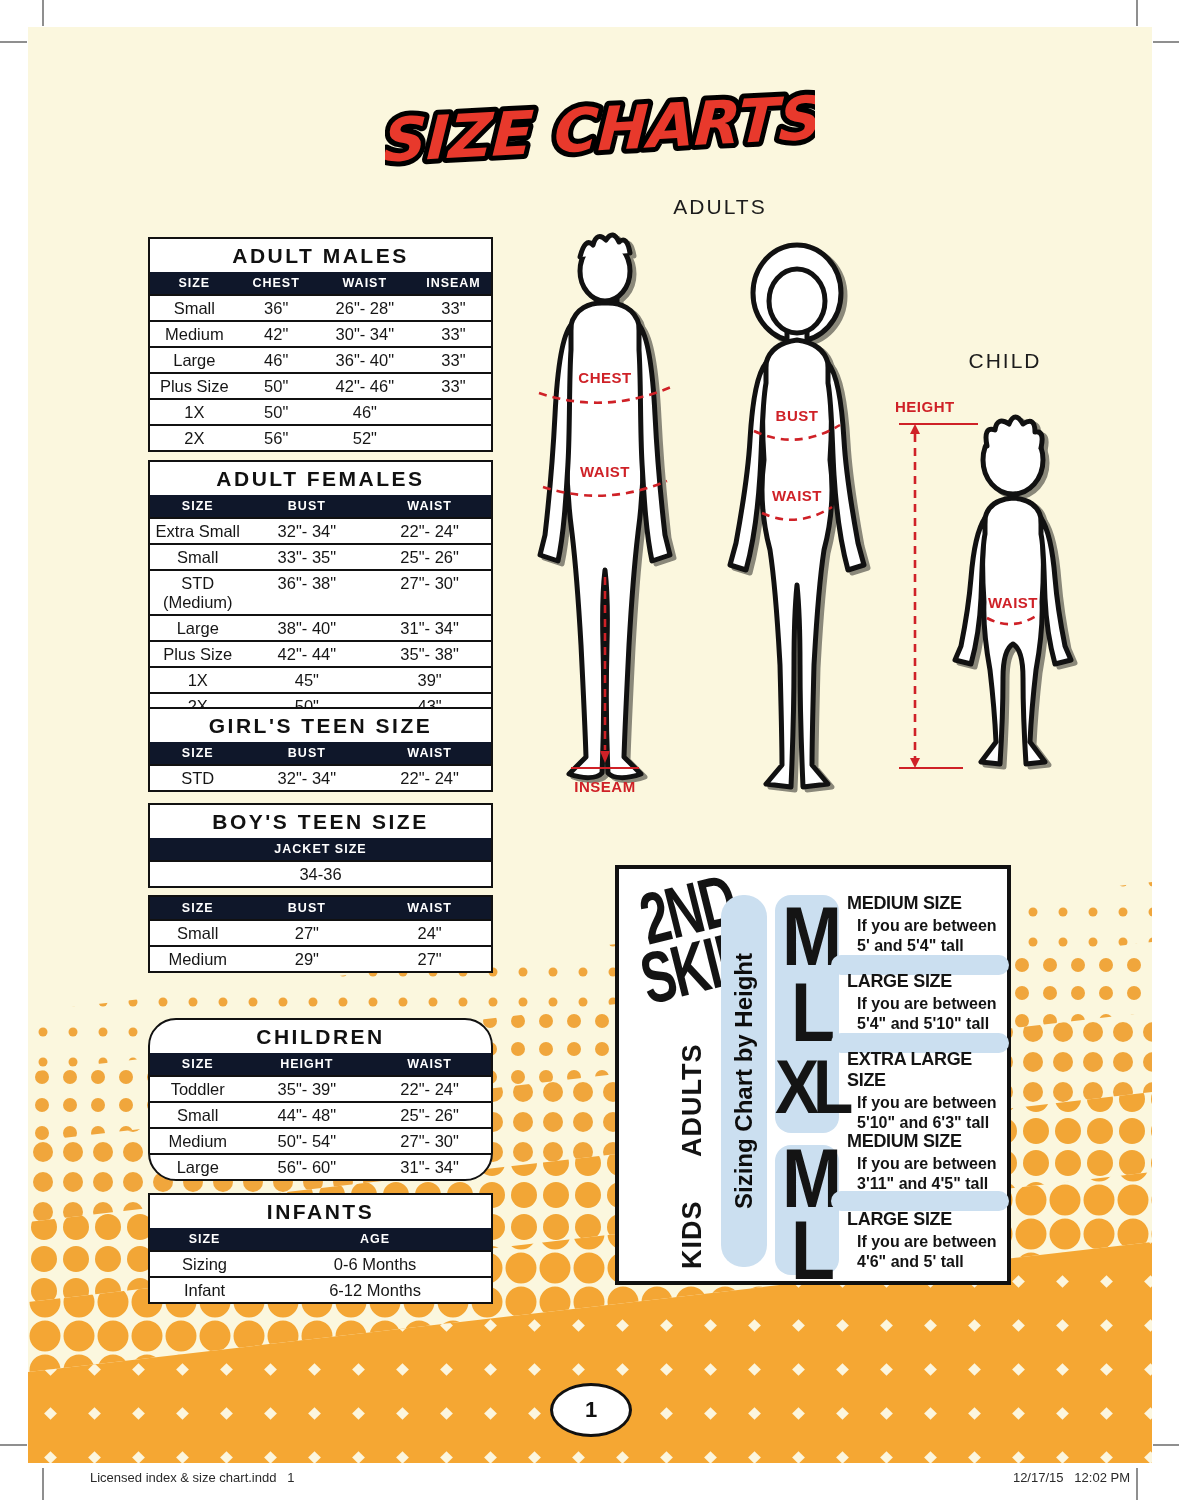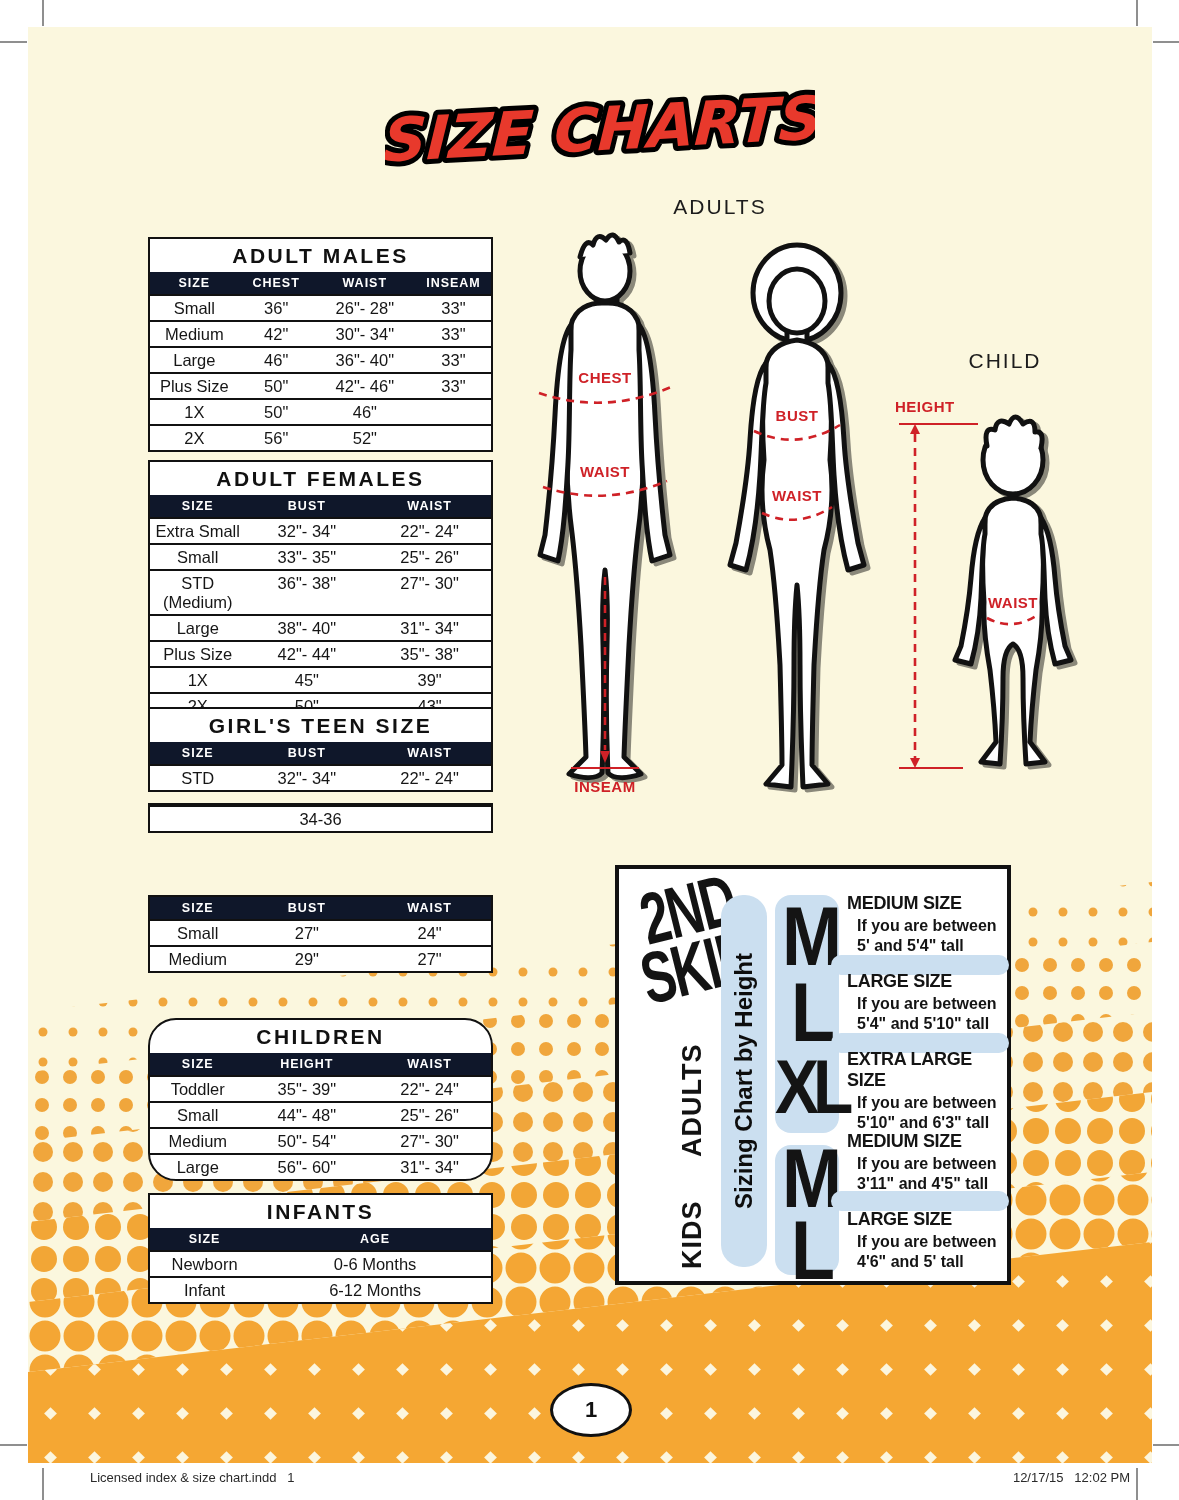--- a/index.html
+++ b/index.html
@@ -262,20 +262,24 @@
         <div class="t-hcell" style="width: 36%;">BUST</div>
         <div class="t-hcell" style="width: 36%;">WAIST</div>
       </div>
       <div class="t-row">
         <div class="t-cell" style="width: 28%;">STD</div>
         <div class="t-cell" style="width: 36%;">32"- 34"</div>
         <div class="t-cell" style="width: 36%;">22"- 24"</div>
       </div>
     </div>
   <div class="size-table" style="top:803px;">
+      <div class="t-title">BOY'S TEEN SIZE</div>
+      <div class="t-hrow">
+        <div class="t-hcell" style="width: 100%;">JACKET SIZE</div>
+      </div>
       <div class="t-row">
         <div class="t-cell" style="width: 100%;">34-36</div>
       </div>
     </div>
   <div class="size-table" style="top:895px;">
       <div class="t-hrow">
         <div class="t-hcell" style="width: 28%;">SIZE</div>
         <div class="t-hcell" style="width: 36%;">BUST</div>
         <div class="t-hcell" style="width: 36%;">WAIST</div>
       </div>
@@ -318,21 +322,21 @@
         <div class="t-cell" style="width: 36%;">31"- 34"</div>
       </div>
     </div>
   <div class="size-table" style="top:1193px;">
       <div class="t-title">INFANTS</div>
       <div class="t-hrow">
         <div class="t-hcell" style="width: 32%;">SIZE</div>
         <div class="t-hcell" style="width: 68%;">AGE</div>
       </div>
       <div class="t-row">
-        <div class="t-cell" style="width: 32%;">Newborn</div>
+        <div class="t-cell" style="width: 32%;">Sizing</div>
         <div class="t-cell" style="width: 68%;">0-6 Months</div>
       </div>
       <div class="t-row">
         <div class="t-cell" style="width: 32%;">Infant</div>
         <div class="t-cell" style="width: 68%;">6-12 Months</div>
       </div>
     </div>
 
   <div id="sizing-box">
     <div id="brand">

